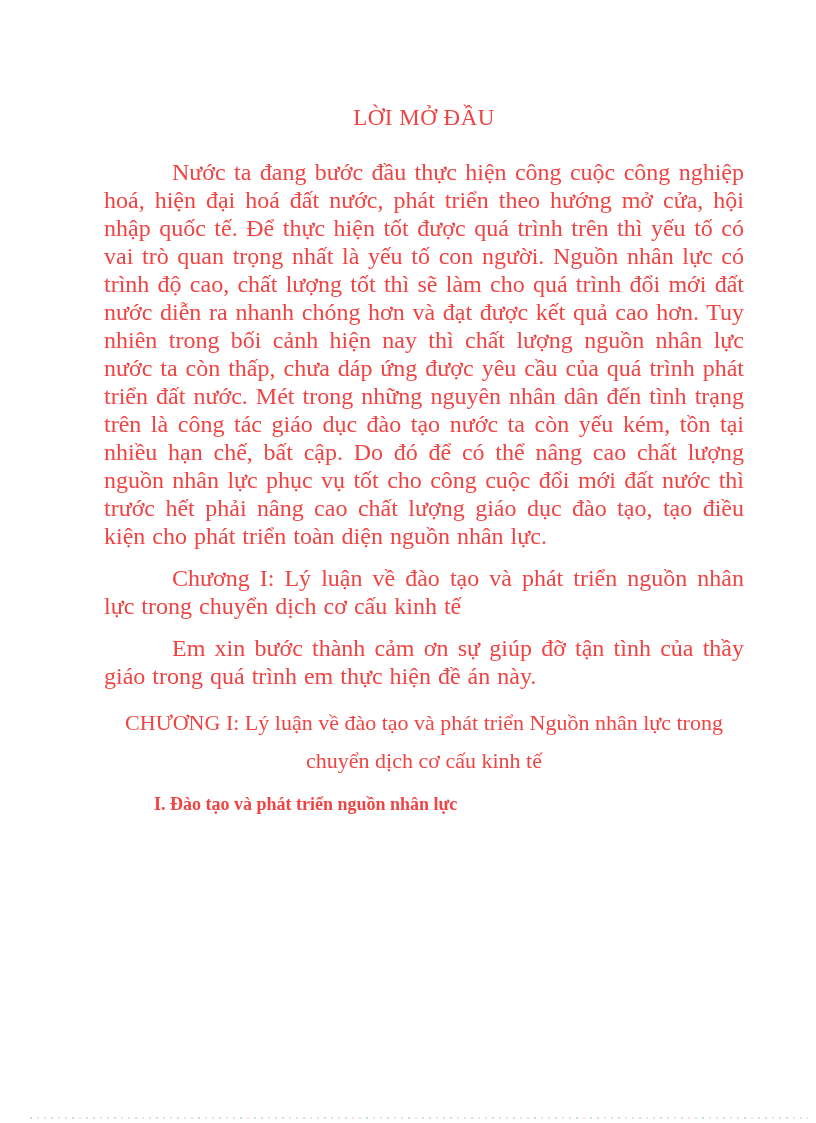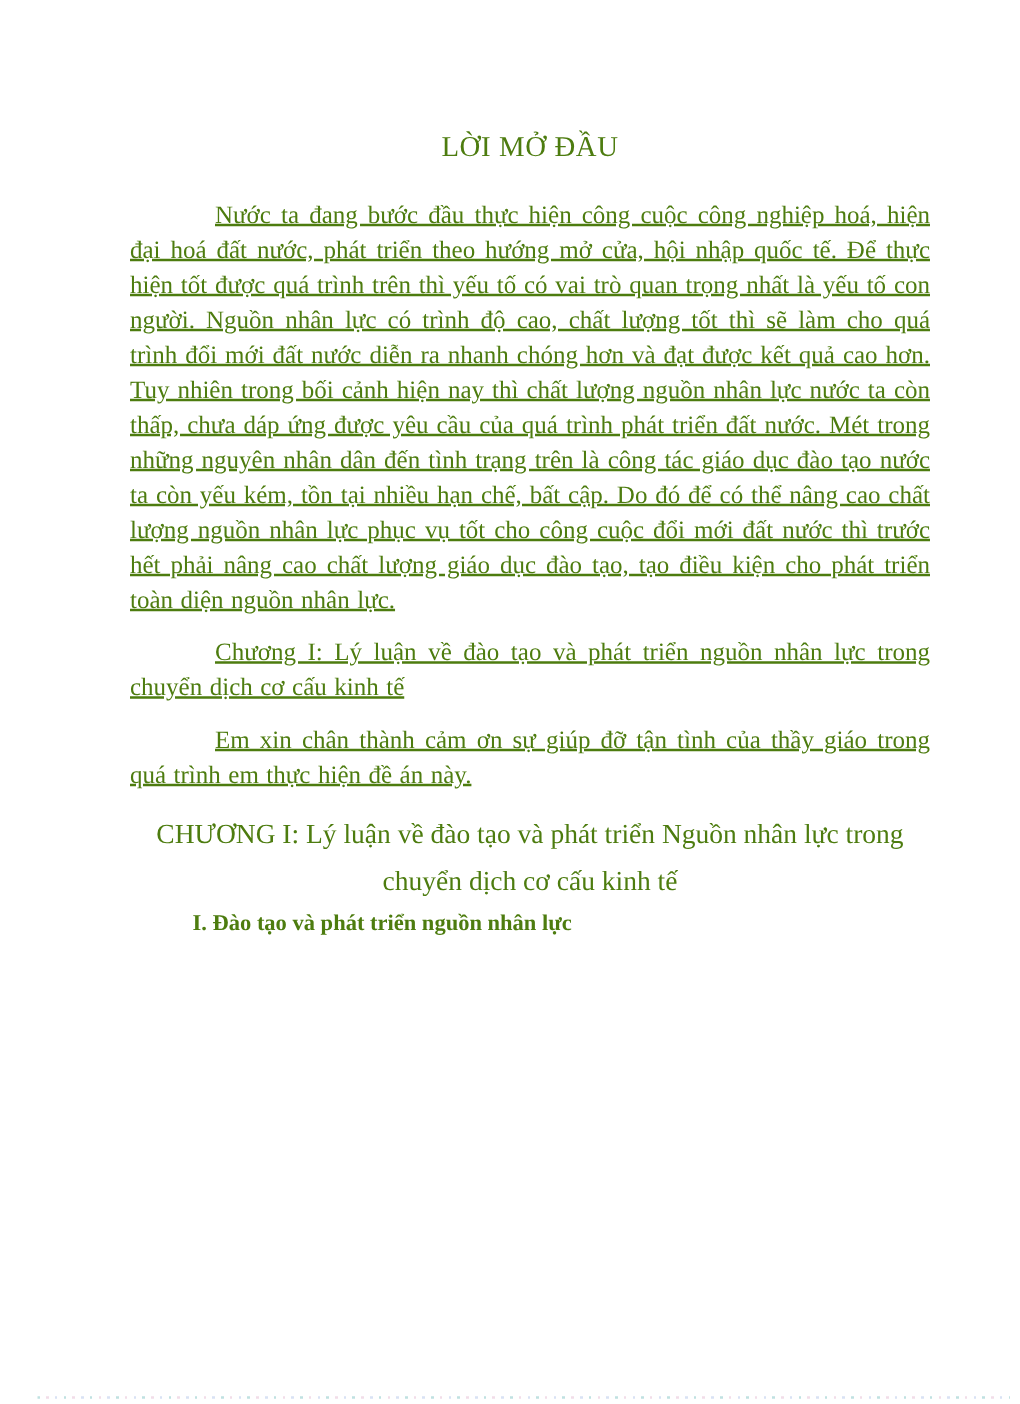--- a/index.html
+++ b/index.html
@@ -7,57 +7,56 @@
     padding: 0;
     background: #ffffff;
   }
   .page {
     position: relative;
     width: 816px;
     height: 1123px;
     background: #ffffff;
     overflow: hidden;
     font-family: "Liberation Serif", "DejaVu Serif", serif;
-    color: #4d7c0f;
+    color: #ef4444;
     box-sizing: border-box;
   }
   .content {
     padding: 0 72px 0 104px; 
   }
   .doc-title {
     margin: 0;
     padding-top: 102px;
     text-align: center;
     font-size: 23px;
     font-weight: 400;
     line-height: 32px;
     letter-spacing: 0.5px;
   }
   .body-text p {
     margin: 0 0 14px 0;
-    font-size: 20px;
+    font-size: 24px;
     line-height: 28px;
     text-align: justify;
     text-indent: 68px;
     word-spacing: 1px;
-    text-decoration: underline;
   }
   .body-text p.first {
     margin-top: 24px;
   }
   .chapter-heading {
     margin: 4px auto 0 auto;
     width: 600px;
     text-align: center;
     font-size: 22px;
     font-weight: 400;
     line-height: 38px;
   }
   .section-heading {
-    margin: 0 0 0 0;
+    margin: 10px 0 0 0;
     padding-left: 50px;
     font-size: 18px;
     font-weight: 700;
     line-height: 28px;
   }
   .bottom-divider {
     position: absolute;
     left: 30px;
     right: 8px;
     bottom: 4px;
@@ -83,21 +82,21 @@
 
     <div class="body-text">
       <p class="first">Nước ta đang bước đầu thực hiện công cuộc công nghiệp hoá, hiện đại hoá đất nước, phát triển theo hướng mở cửa, hội nhập quốc tế. Để thực hiện tốt được quá trình trên thì yếu tố có vai trò quan trọng nhất là yếu tố con người. Nguồn nhân lực có trình độ cao, chất lượng tốt thì sẽ làm cho quá trình đổi mới đất nước diễn ra nhanh chóng hơn và đạt được kết quả cao hơn. Tuy nhiên trong bối cảnh hiện nay thì chất lượng nguồn nhân lực nước ta còn thấp, chưa dáp ứng được yêu cầu của quá trình phát triển đất nước. Mét trong những nguyên nhân dân đến tình trạng trên là công tác giáo dục đào tạo nước ta còn yếu kém, tồn tại nhiều hạn chế, bất cập. Do đó để có thể nâng cao chất lượng nguồn nhân lực phục vụ tốt cho công cuộc đổi mới đất nước thì trước hết phải nâng cao chất lượng giáo dục đào tạo, tạo điều kiện cho phát triển toàn diện nguồn nhân lực.</p>
 
 
 
       <p>Chương I: Lý luận về đào tạo và phát triển nguồn nhân lực trong chuyển dịch cơ cấu kinh tế</p>
 
 
 
-      <p>Em xin chân thành cảm ơn sự giúp đỡ tận tình của thầy giáo trong quá trình em thực hiện đề án này.</p>
+      <p>Em xin bước thành cảm ơn sự giúp đỡ tận tình của thầy giáo trong quá trình em thực hiện đề án này.</p>
     </div>
 
     <h2 class="chapter-heading">CHƯƠNG I: Lý luận về đào tạo và phát triển Nguồn nhân lực trong chuyển dịch cơ cấu kinh tế</h2>
 
     <h3 class="section-heading">I. Đào tạo và phát triển  nguồn nhân lực</h3>
 
   </div>
 
   <div class="bottom-divider"></div>
 </div>

